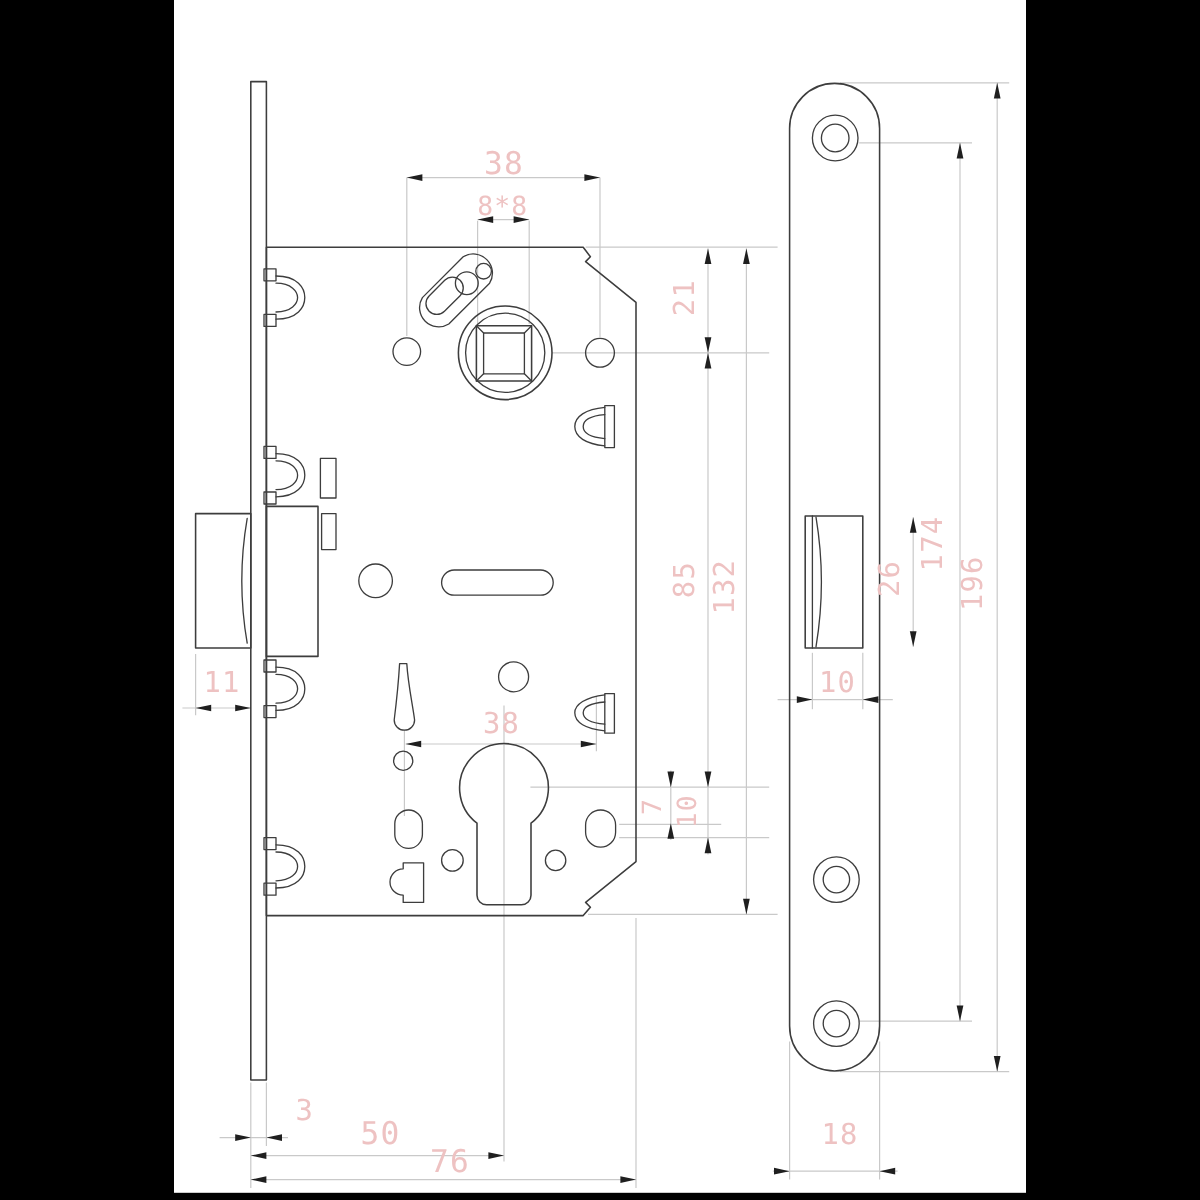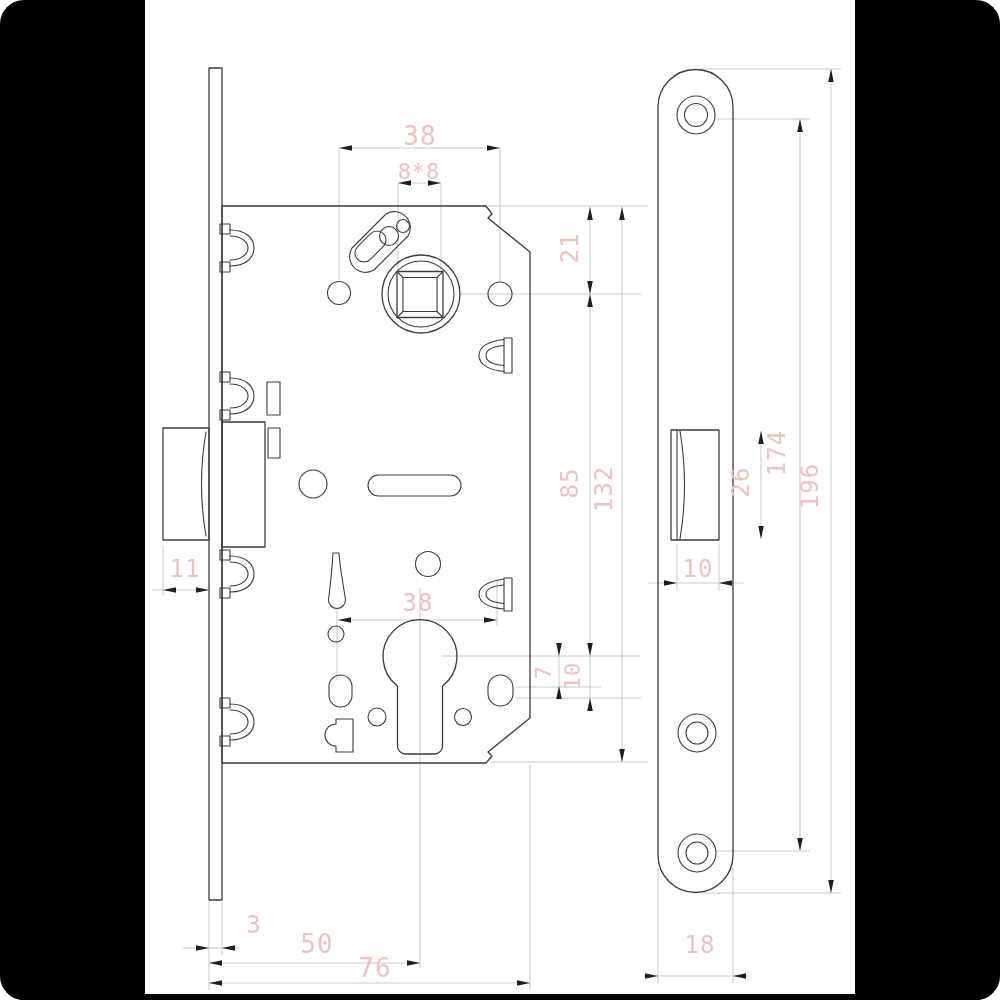--- a/index.html
+++ b/index.html
@@ -1,21 +1,21 @@
 <!DOCTYPE html>
 <html style="--line: #3d3d3d; --dim: #c9c9c9; --arrow: #1f1f1f; --dimtext: #eec2c2; --band: #000000; --bg: #ffffff;"><head>
 <meta charset="utf-8">
 <title>Technical Drawing</title>
 <style>
   :root{
     --line:#3d3d3d; --dim:#c9c9c9; --arrow:#1f1f1f;
     --dimtext:#eec2c2; --band:#000000; --bg:#ffffff;
   }
   html,body{margin:0;padding:0;background:var(--bg);}
-  .stage{position:relative;width:1000px;height:1000px;background:var(--bg);overflow:hidden;border-radius:24px;}
+  .stage{position:relative;width:1000px;height:1000px;background:var(--bg);overflow:hidden;}
   svg{display:block}
   .ln{stroke:var(--line);fill:none;stroke-width:1.3;stroke-linejoin:round;stroke-linecap:round;}
   .ln2{stroke:var(--line);fill:none;stroke-width:1.1;stroke-linejoin:round;stroke-linecap:round;}
   .dm{stroke:var(--dim);fill:none;stroke-width:1;}
   .ar{fill:var(--arrow);stroke:none;}
   .band{fill:var(--band);}
   text.dt{
     fill:var(--dimtext);
     font-family:"DejaVu Sans Mono","Liberation Mono",monospace;
     font-weight:400; letter-spacing:1px;

